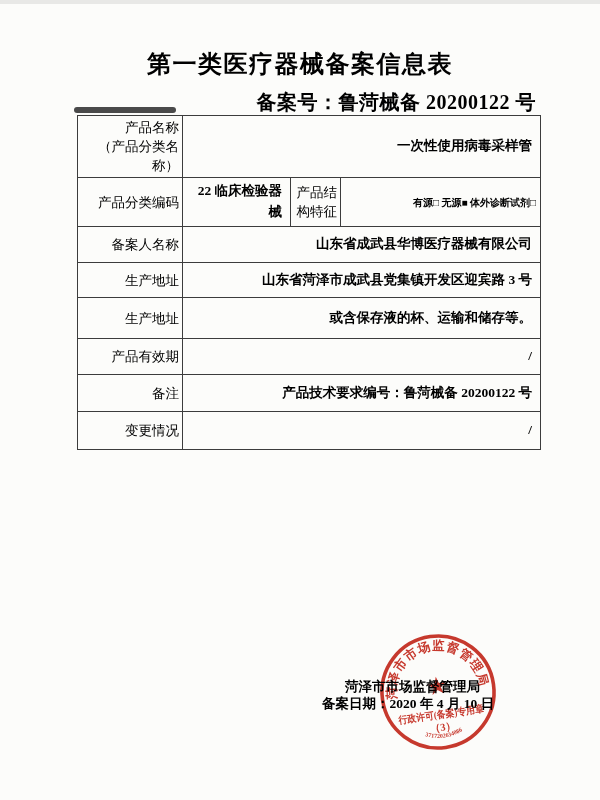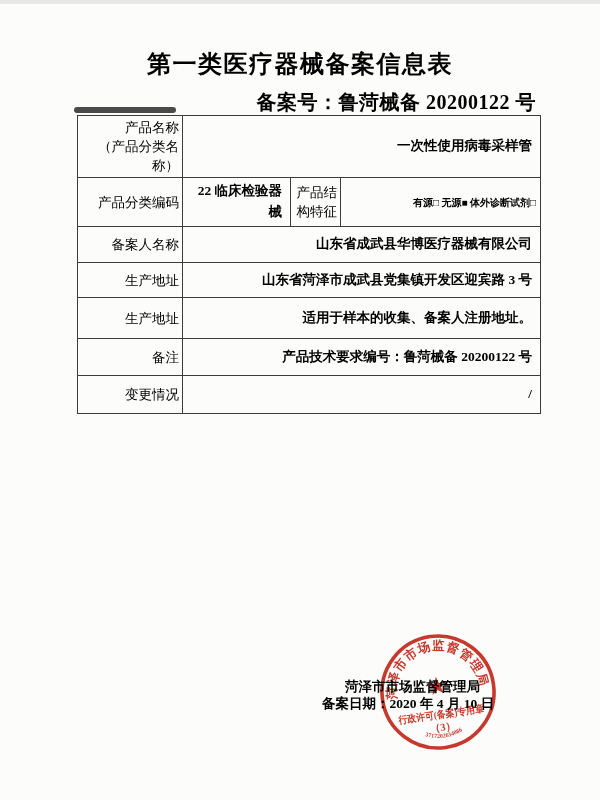--- a/index.html
+++ b/index.html
@@ -84,21 +84,25 @@
       <tr style="height:36px">
         <td class="lbl">备案人名称</td>
         <td class="val" colspan="3">山东省成武县华博医疗器械有限公司</td>
       </tr>
       <tr style="height:35px">
         <td class="lbl">生产地址</td>
         <td class="val" colspan="3">山东省菏泽市成武县党集镇开发区迎宾路 3 号</td>
       </tr>
       <tr style="height:41px">
         <td class="lbl">生产地址</td>
-        <td class="val" colspan="3">适用于样本的收集、备案人注册地址。</td>
+        <td class="val" colspan="3">或含保存液的杯、运输和储存等。</td>
+      </tr>
+      <tr style="height:36px">
+        <td class="lbl">产品有效期</td>
+        <td class="val" colspan="3">/</td>
       </tr>
       <tr style="height:37px">
         <td class="lbl">备注</td>
         <td class="val" colspan="3">产品技术要求编号：鲁菏械备 20200122 号</td>
       </tr>
       <tr style="height:38px">
         <td class="lbl">变更情况</td>
         <td class="val" colspan="3">/</td>
       </tr>
     </tbody>

